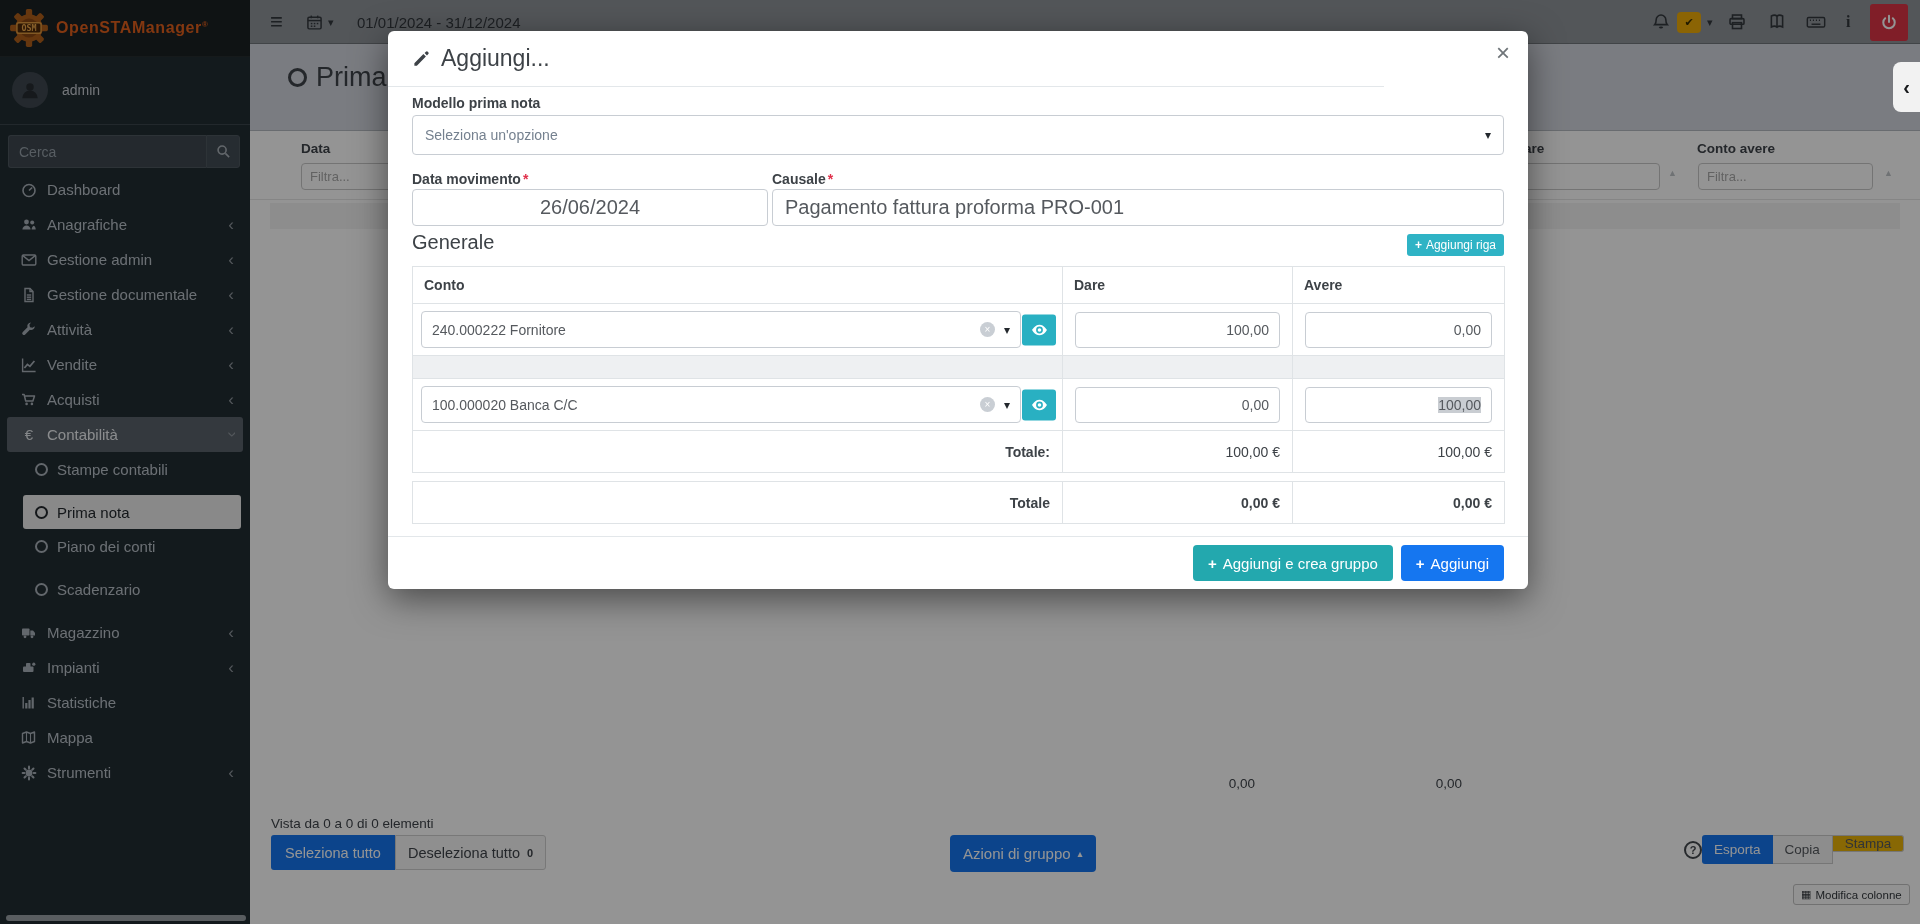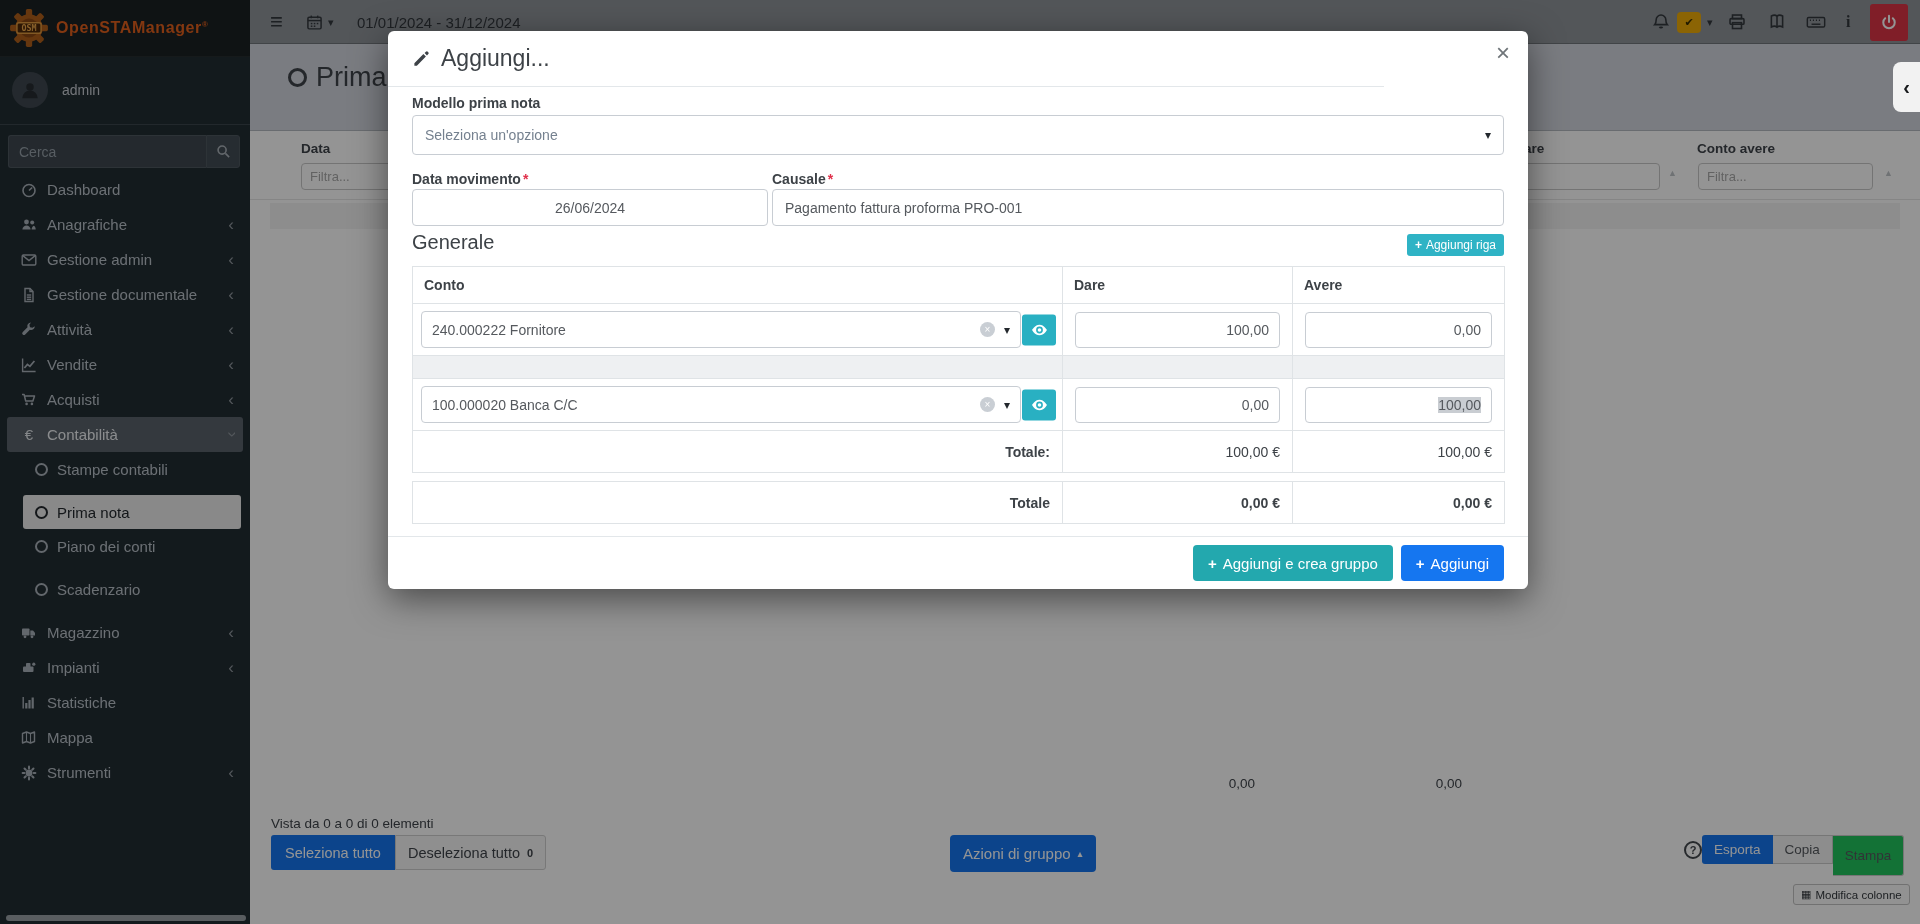--- a/index.html
+++ b/index.html
@@ -58,36 +58,36 @@
   .sel-group { position:absolute; left:271px; top:835px; display:flex; z-index:1; }
   .btn-select-all { height:35px; padding:0 14px; background:#1576f0; color:#fff; font-size:14.5px; border-radius:3px 0 0 3px; }
   .btn-deselect { height:35px; padding:0 12px; background:#f6f6f6; border:1px solid #cfcfcf; color:#3f444a; font-size:14.5px; border-radius:0 3px 3px 0; }
   .btn-deselect .cnt { font-size:11px; margin-left:7px; font-weight:bold; }
   .btn-group-actions { position:absolute; left:950px; top:835px; height:37px; padding:0 13px; background:#1576f0; color:#fff; font-size:15px; border-radius:4px; z-index:1; }
   .btn-group-actions .caret-up { font-size:10px; margin-left:7px; }
   .help-circle { position:absolute; left:1684px; top:841px; width:18px; height:18px; border:2px solid #43484d; border-radius:50%; color:#43484d; font-size:11px; font-weight:bold; display:flex; align-items:center; justify-content:center; z-index:1; }
   .export-group { position:absolute; left:1702px; top:835px; display:flex; z-index:1; }
   .btn-export { height:29px; padding:0 12px; background:#1576f0; color:#fff; font-size:13.5px; border-radius:3px 0 0 3px; }
   .btn-copy { height:29px; padding:0 12px; background:#f3f3f3; border:1px solid #cccccc; border-left:none; color:#55595e; font-size:13.5px; }
-  .btn-print { height:41px; padding:0 12px; background:#22c55e; border:1px solid #cccccc; border-left:none; color:#55595e; font-size:13.5px; border-radius:0 3px 3px 0; }
+  .btn-print { height:17px; padding:0 12px; background:#eab308; border:1px solid #cccccc; border-left:none; color:#55595e; font-size:13.5px; border-radius:0 3px 3px 0; }
   .btn-columns { position:absolute; left:1793px; top:884px; height:21px; padding:0 7px; background:#fbfbfb; border:1px solid #c3c3c3; border-radius:3px; color:#33383d; font-size:11.5px; z-index:1; }
   .btn-columns .ic { margin-right:4px; font-size:11px; }
   .right-toggle { position:absolute; left:1893px; top:62px; width:27px; height:50px; background:#f2f2f2; border-radius:8px 0 0 8px; display:flex; align-items:center; justify-content:center; font-size:20px; font-weight:bold; color:#17191b; z-index:55; cursor:pointer; }
 
   
   .backdrop { position:absolute; left:0; top:0; width:1920px; height:924px; background:rgba(0,0,0,.42); z-index:50; }
   .modal { position:absolute; left:388px; top:31px; width:1140px; height:558px; background:#fff; border-radius:6px; box-shadow:0 10px 35px rgba(0,0,0,.5); z-index:100; }
   .m-header { position:absolute; left:0; top:0; width:996px; height:56px; border-bottom:1px solid #e3e7ea; display:flex; align-items:center; padding:0 24px; }
   .m-title { font-size:23px; color:#3d4247; margin-left:10px; }
   .m-close { position:absolute; right:18px; top:10px; font-size:24px; color:#6f7579; cursor:pointer; line-height:1; }
   .m-label { position:absolute; font-size:14px; font-weight:bold; color:#3d4247; }
   .req { color:#e0314b; margin-left:2px; }
   .m-select { position:absolute; height:40px; border:1px solid #c8cdd3; border-radius:4px; display:flex; align-items:center; padding:0 12px; font-size:14px; color:#75818f; cursor:pointer; background:#fff; }
   .m-select .sel-caret { margin-left:auto; color:#23282d; font-size:12px; }
-  .m-input { position:absolute; height:37px; border:1px solid #c8cdd3; border-radius:4px; font-size:14px; color:#55595e; padding:0 12px; outline:none; background:#fff; }
+  .m-input { position:absolute; height:37px; border:1px solid #c8cdd3; border-radius:4px; font-size:20px; color:#55595e; padding:0 12px; outline:none; background:#fff; }
   .m-h2 { position:absolute; left:24px; top:200px; font-size:20px; color:#3d4247; }
   .btn-add-row { position:absolute; right:24px; top:203px; height:22px; padding:0 8px; background:#2fb3c5; color:#fff; font-size:12px; border-radius:3px; }
   .btn-add-row .plus { font-weight:bold; margin-right:4px; }
   .m-table { position:absolute; left:24px; width:1092px; border-collapse:collapse; table-layout:fixed; }
   .m-table td, .m-table th { border:1px solid #dfe3e6; vertical-align:middle; }
   .m-table th { text-align:left; font-size:14px; color:#3d4247; padding-left:11px; height:37px; }
   .c-conto { width:650px; } .c-dare { width:230px; } .c-avere { width:212px; }
   .row-cells td { height:52px; }
   .stripe td { height:23px; background:#eef0f2; border-top:none; border-bottom:none; }
   .conto-cell { position:relative; padding:0 8px; }

